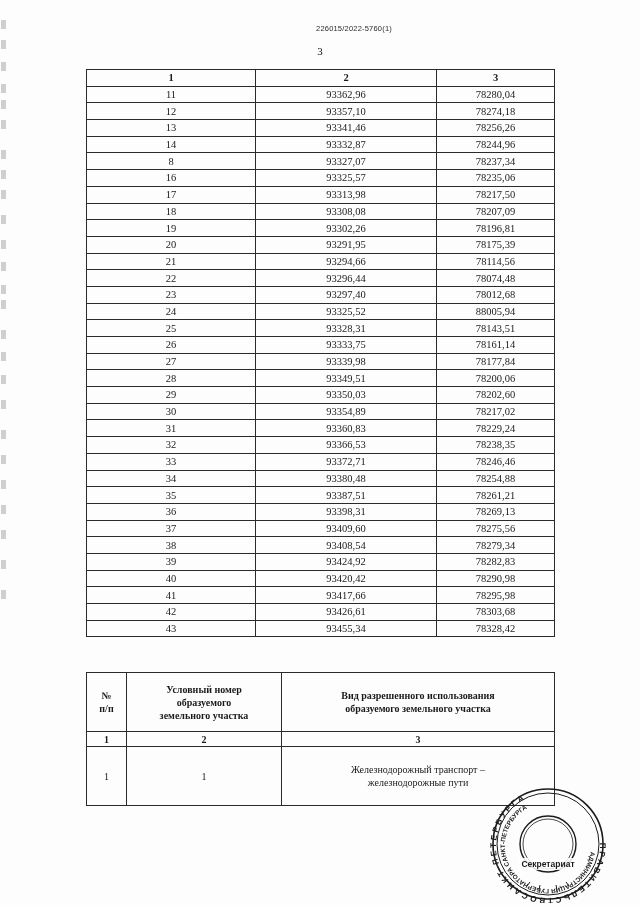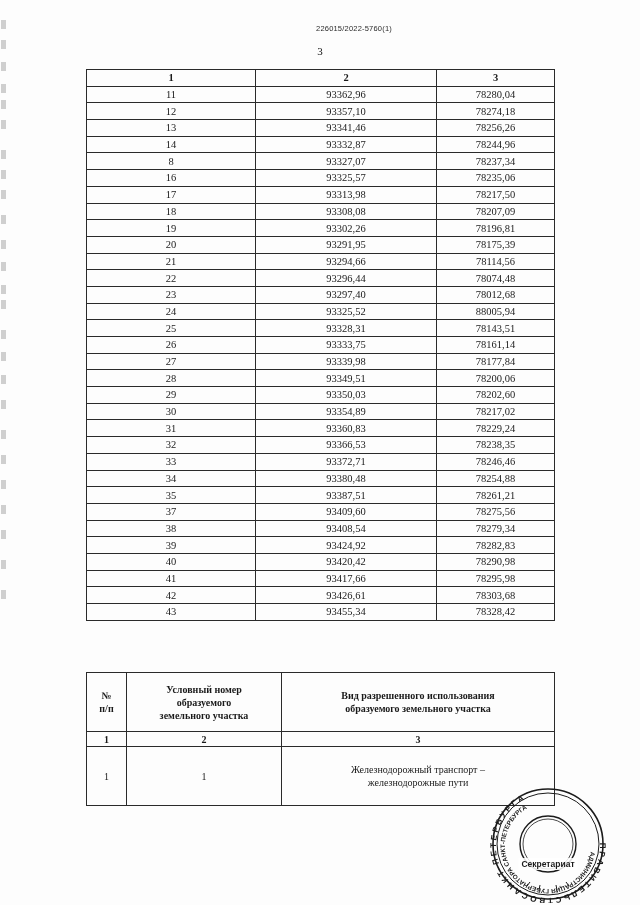--- a/index.html
+++ b/index.html
@@ -328,20 +328,25 @@
         </tr>
         <tr>
           <td class="num">34</td>
           <td class="num">93380,48</td>
           <td class="num">78254,88</td>
         </tr>
         <tr>
           <td class="num">35</td>
           <td class="num">93387,51</td>
           <td class="num">78261,21</td>
+        </tr>
+        <tr>
+          <td class="num">36</td>
+          <td class="num">93398,31</td>
+          <td class="num">78269,13</td>
         </tr>
         <tr>
           <td class="num">37</td>
           <td class="num">93409,60</td>
           <td class="num">78275,56</td>
         </tr>
         <tr>
           <td class="num">38</td>
           <td class="num">93408,54</td>
           <td class="num">78279,34</td>

